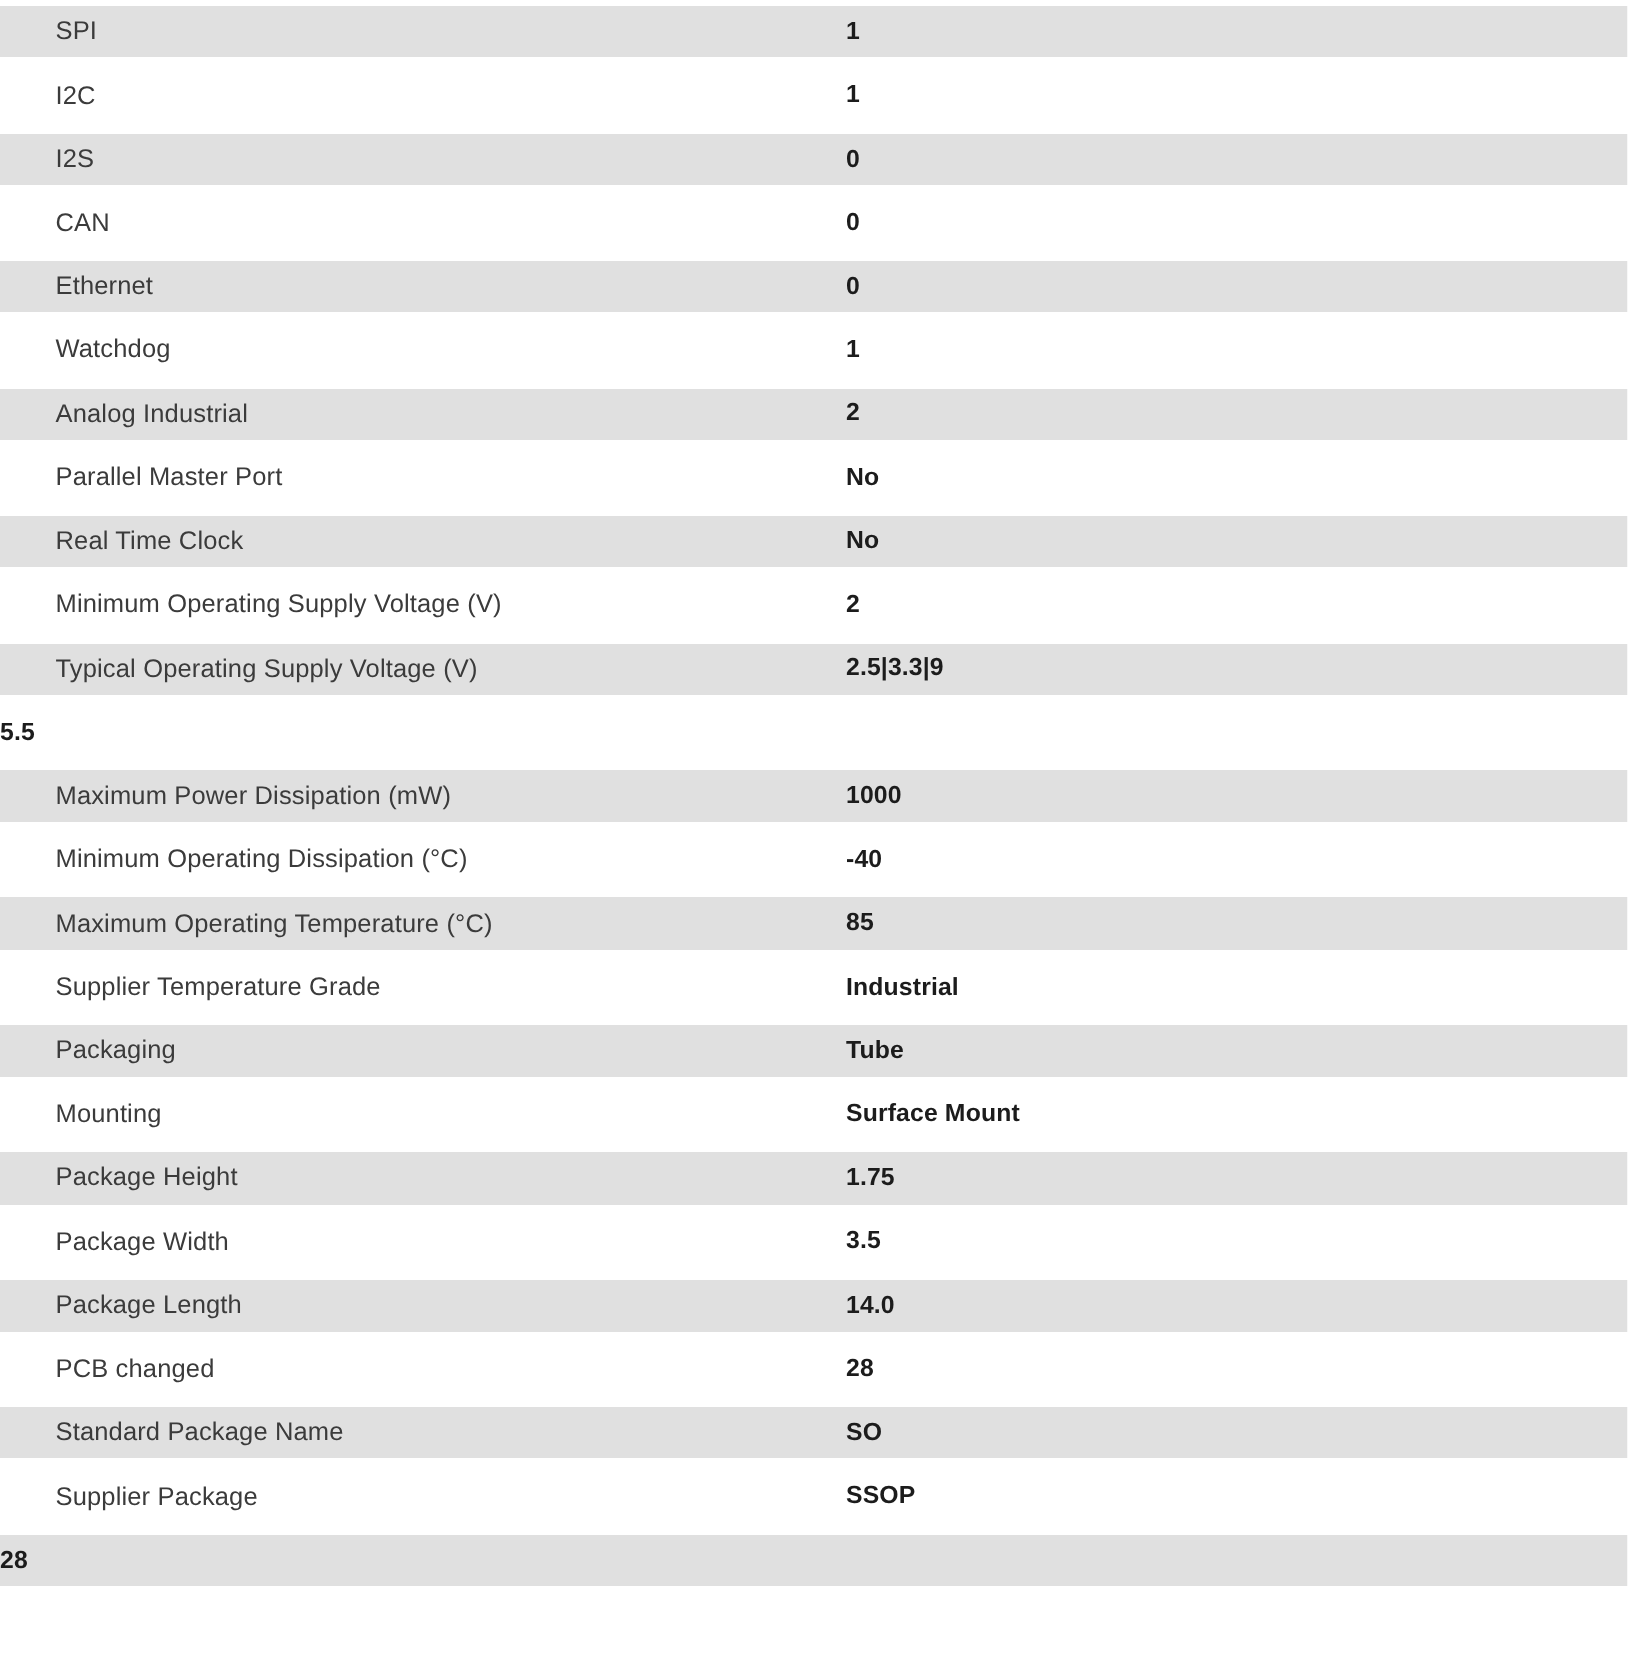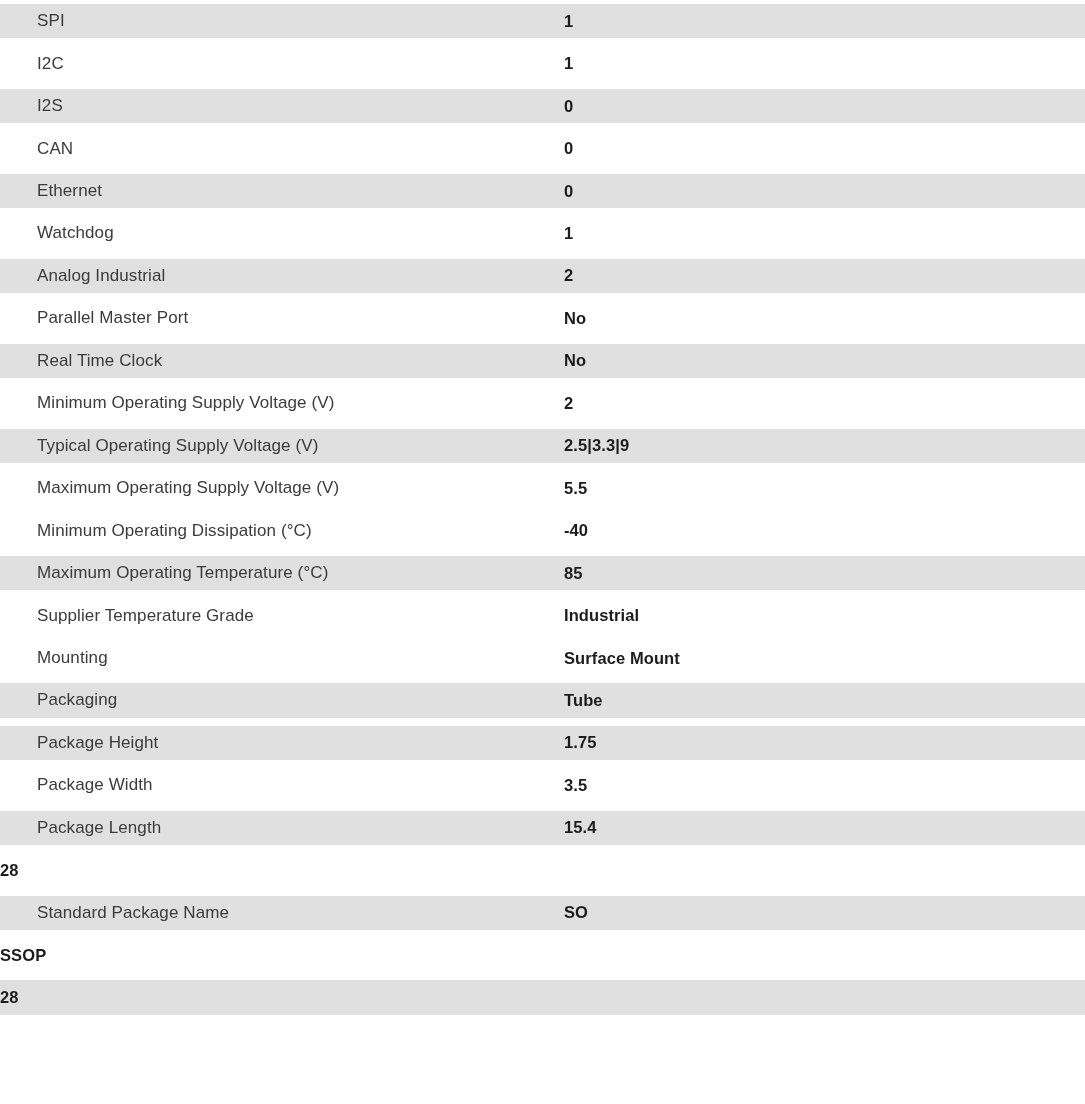--- a/index.html
+++ b/index.html
@@ -87,61 +87,66 @@
     </div>
     <div class="spec-row">
       <span class="spec-label">Minimum Operating Supply Voltage (V)</span>
       <span class="spec-value">2</span>
     </div>
     <div class="spec-row striped">
       <span class="spec-label">Typical Operating Supply Voltage (V)</span>
       <span class="spec-value">2.5|3.3|9</span>
     </div>
     <div class="spec-row">
-      <span class="spec-label">Maximum Operating Supply Voltage (V)</span>
       <span class="spec-value">5.5</span>
+    </div>
+    <div class="spec-row striped">
+      <span class="spec-label">Maximum Power Dissipation (mW)</span>
+      <span class="spec-value">1000</span>
     </div>
     <div class="spec-row">
       <span class="spec-label">Minimum Operating Dissipation (°C)</span>
       <span class="spec-value">-40</span>
     </div>
     <div class="spec-row striped">
       <span class="spec-label">Maximum Operating Temperature (°C)</span>
       <span class="spec-value">85</span>
     </div>
     <div class="spec-row">
       <span class="spec-label">Supplier Temperature Grade</span>
       <span class="spec-value">Industrial</span>
     </div>
+    <div class="spec-row striped">
+      <span class="spec-label">Packaging</span>
+      <span class="spec-value">Tube</span>
+    </div>
     <div class="spec-row">
       <span class="spec-label">Mounting</span>
       <span class="spec-value">Surface Mount</span>
-    </div>
-    <div class="spec-row striped">
-      <span class="spec-label">Packaging</span>
-      <span class="spec-value">Tube</span>
     </div>
     <div class="spec-row striped">
       <span class="spec-label">Package Height</span>
       <span class="spec-value">1.75</span>
     </div>
     <div class="spec-row">
       <span class="spec-label">Package Width</span>
       <span class="spec-value">3.5</span>
     </div>
     <div class="spec-row striped">
       <span class="spec-label">Package Length</span>
-      <span class="spec-value">15.4</span>
+      <span class="spec-value">14.0</span>
     </div>
     <div class="spec-row">
+      <span class="spec-label">PCB changed</span>
       <span class="spec-value">28</span>
     </div>
     <div class="spec-row striped">
       <span class="spec-label">Standard Package Name</span>
       <span class="spec-value">SO</span>
     </div>
     <div class="spec-row">
+      <span class="spec-label">Supplier Package</span>
       <span class="spec-value">SSOP</span>
     </div>
     <div class="spec-row striped">
       <span class="spec-value">28</span>
     </div>
   </div>
 
 </body></html>

